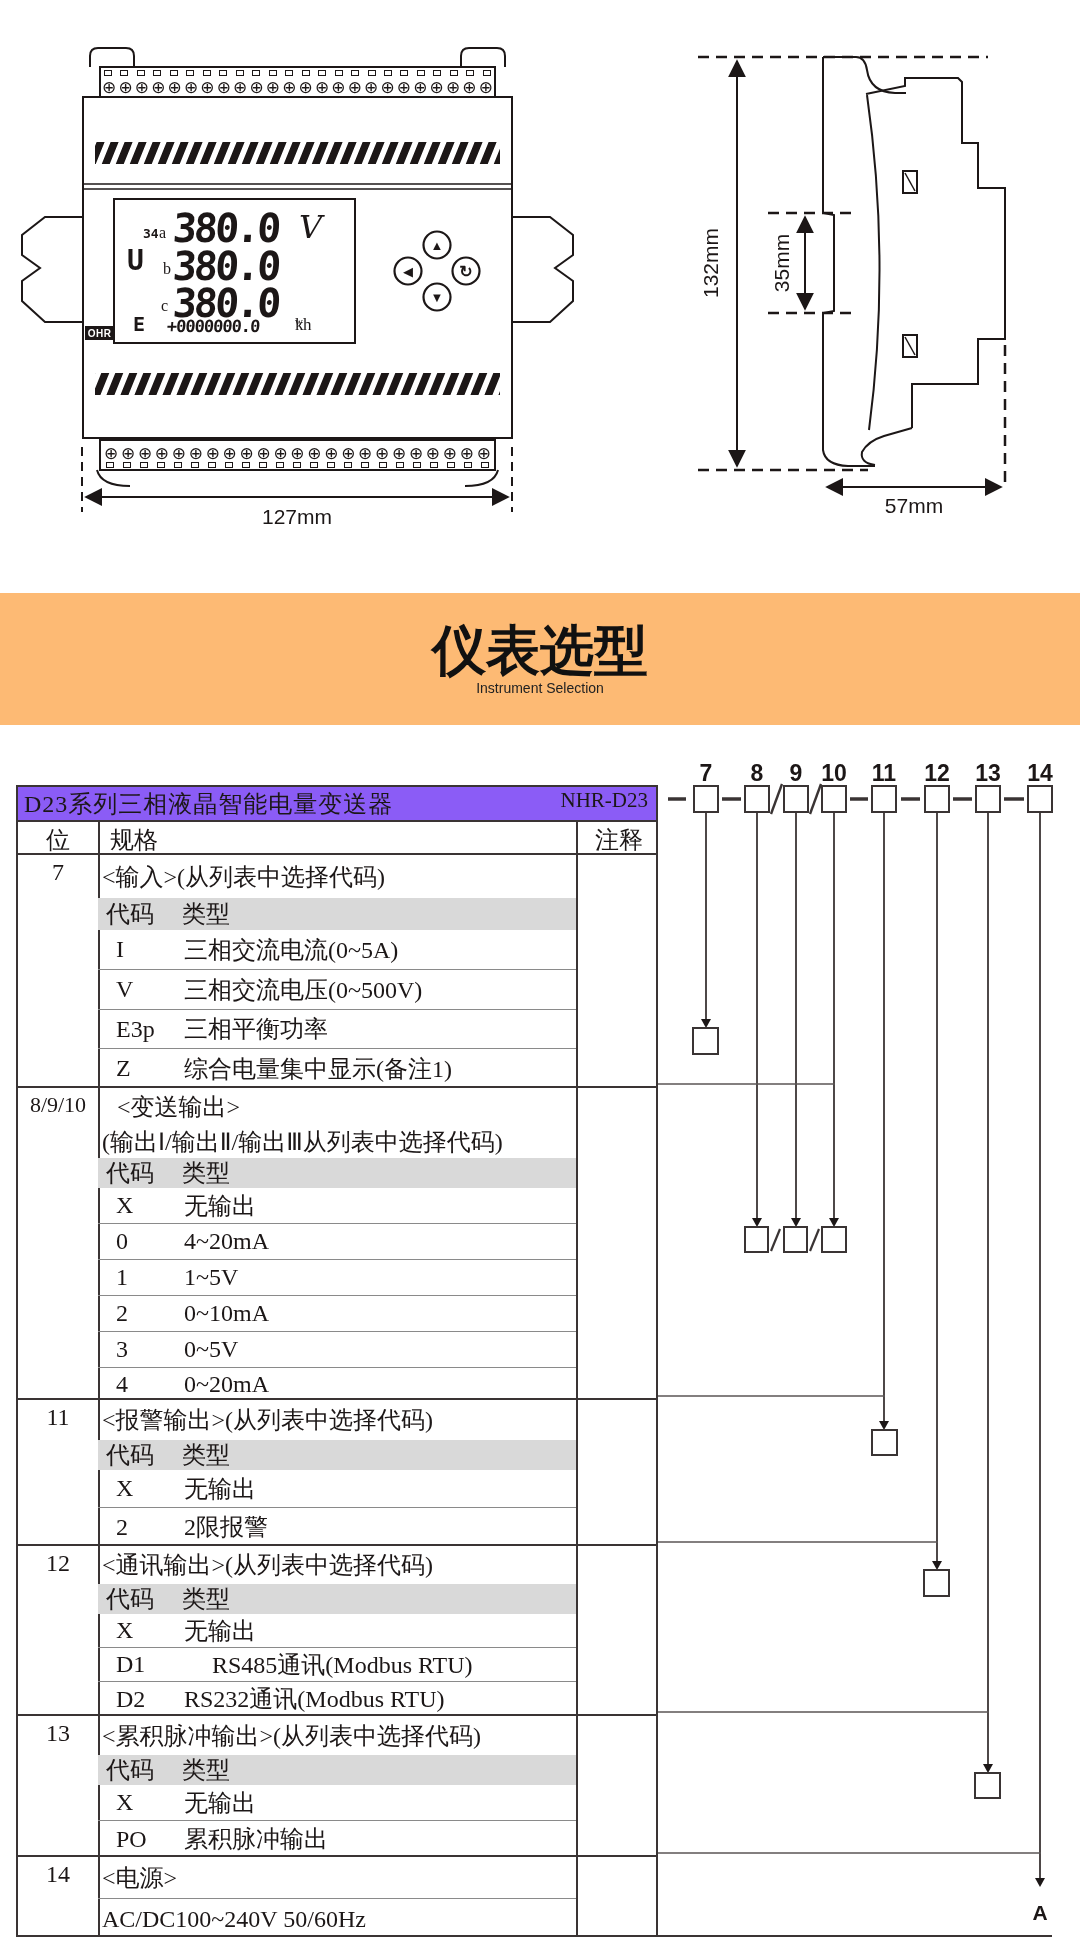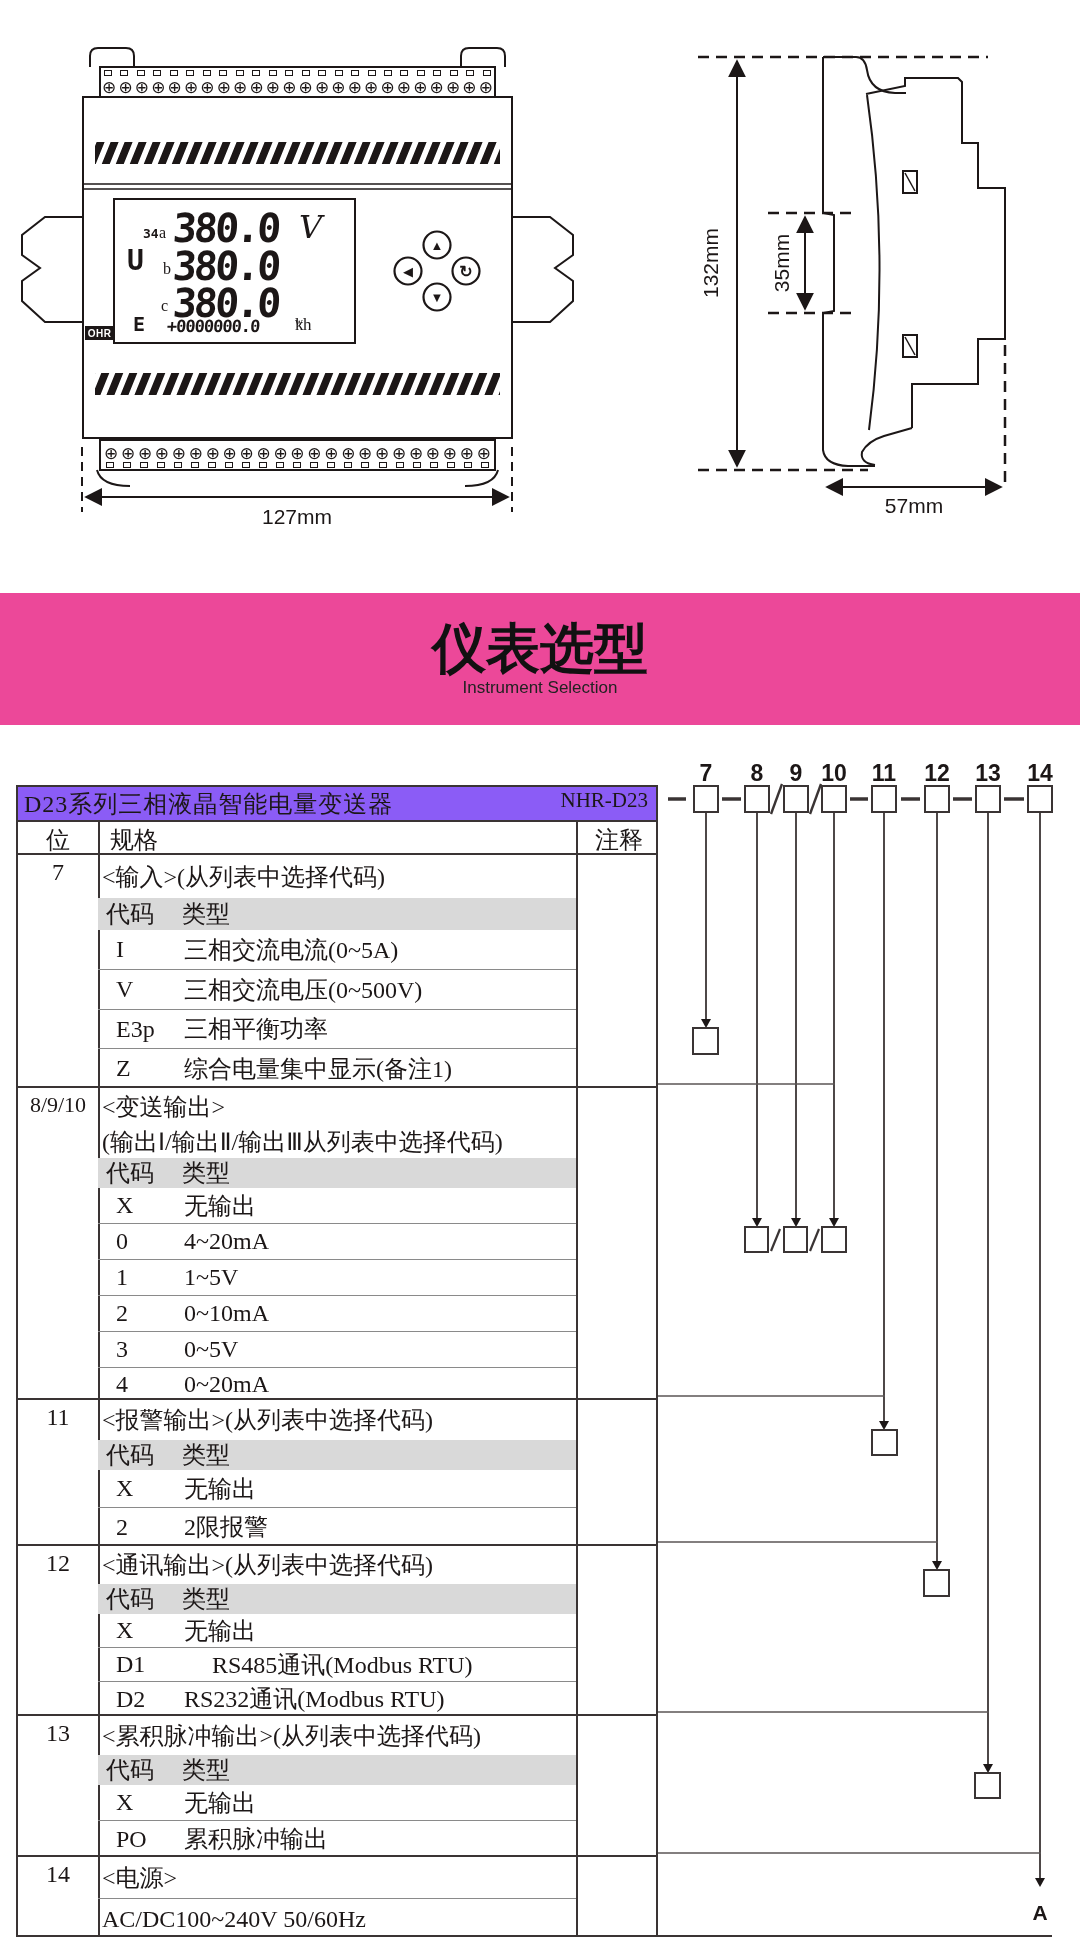--- a/index.html
+++ b/index.html
@@ -1,23 +1,23 @@
 <!DOCTYPE html>
 <html><head>
 <meta charset="utf-8">
 <style>
   html,body{margin:0;padding:0;background:#fff;}
   #page{position:relative;width:1080px;height:1956px;background:#fff;overflow:hidden;
         font-family:"Liberation Serif",serif;color:#1c1717;}
   svg text{font-family:"Liberation Sans",sans-serif;}
   
-  #banner{position:absolute;left:0;top:593px;width:1080px;height:132px;background:#ec4899;
+  #banner{position:absolute;left:0;top:593px;width:1080px;height:132px;background:#fdba74;
           display:flex;flex-direction:column;align-items:center;justify-content:center;}
   #banner .t{font-family:"Liberation Sans",sans-serif;font-weight:bold;font-size:54px;line-height:1.05;color:#111;}
-  #banner .s{font-family:"Liberation Sans",sans-serif;font-size:17px;color:#222;margin-top:2px;}
+  #banner .s{font-family:"Liberation Sans",sans-serif;font-size:14px;color:#222;margin-top:2px;}
   
   #lcd{position:absolute;left:113px;top:198px;width:239px;height:142px;border:2.5px solid #1c1717;background:#fff;}
   #lcd span{position:absolute;}
   .seg{font-family:"DejaVu Sans Mono",monospace;font-weight:bold;transform:skewX(-4deg);letter-spacing:-3px;}
   .big{font-size:40px;line-height:1;}
   .lcd-a{left:58px;top:8px;}  .lcd-b{left:58px;top:46px;}  .lcd-c{left:58px;top:83px;}
   .ph{font-size:16px;font-family:"Liberation Serif",serif;}
   .wiring{left:28px;top:26px;font-size:13px;font-weight:bold;font-family:"DejaVu Sans Mono",monospace;}
   .pha{left:44px;top:24px;} .phb{left:48px;top:60px;} .phc{left:46px;top:97px;}
   .ulab{left:12px;top:44px;font-size:28px;font-weight:bold;font-family:"DejaVu Sans Mono",monospace;}
@@ -308,21 +308,21 @@
             <span class="c">Z</span>
             <span class="t">综合电量集中显示(备注1)</span>
           </div>
       </div>
       <div class="note"></div>
     </div>
 
     <div class="sec" style="top:299px;height:312px;">
       <div class="pos" style="font-size:22px;">8/9/10</div>
       <div class="spec">
-        <div class="r title" style="height:38px;">&lt;变送输出&gt;</div>
+        <div class="r title" style="height:38px;margin-left:15px;">&lt;变送输出&gt;</div>
         <div class="r title" style="height:32px;">(输出Ⅰ/输出Ⅱ/输出Ⅲ从列表中选择代码)</div>
         <div class="r gray" style="height:30px;">
             <span class="c">代码</span>
             <span class="t">类型</span>
           </div>
         <div class="r code" style="height:36px;">
             <span class="c">X</span>
             <span class="t">无输出</span>
           </div>
         <div class="r code" style="height:36px;">

